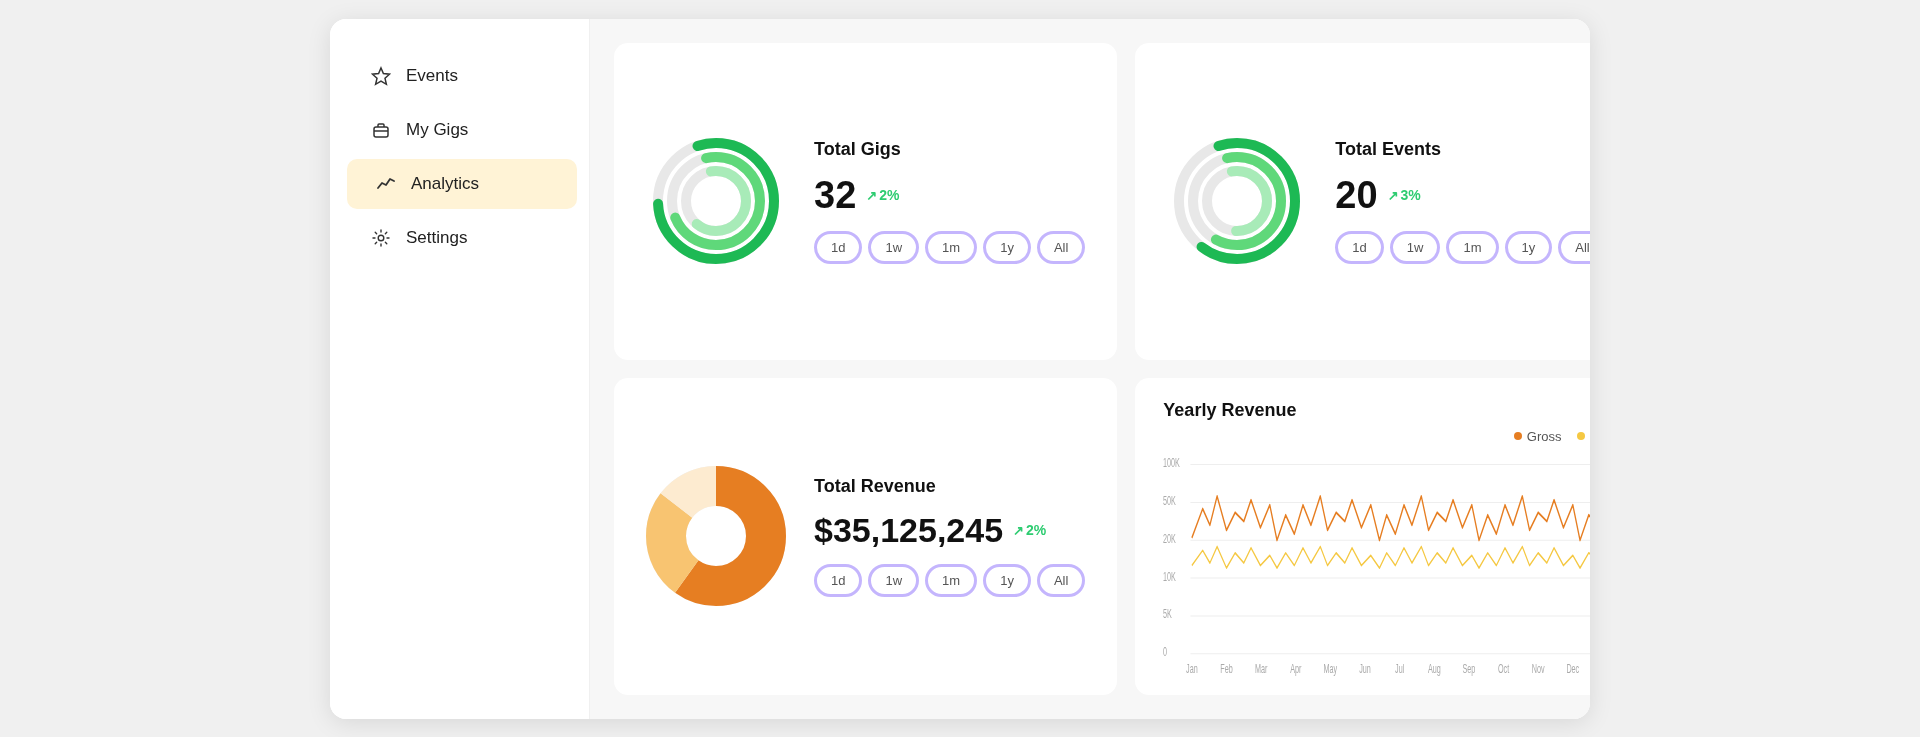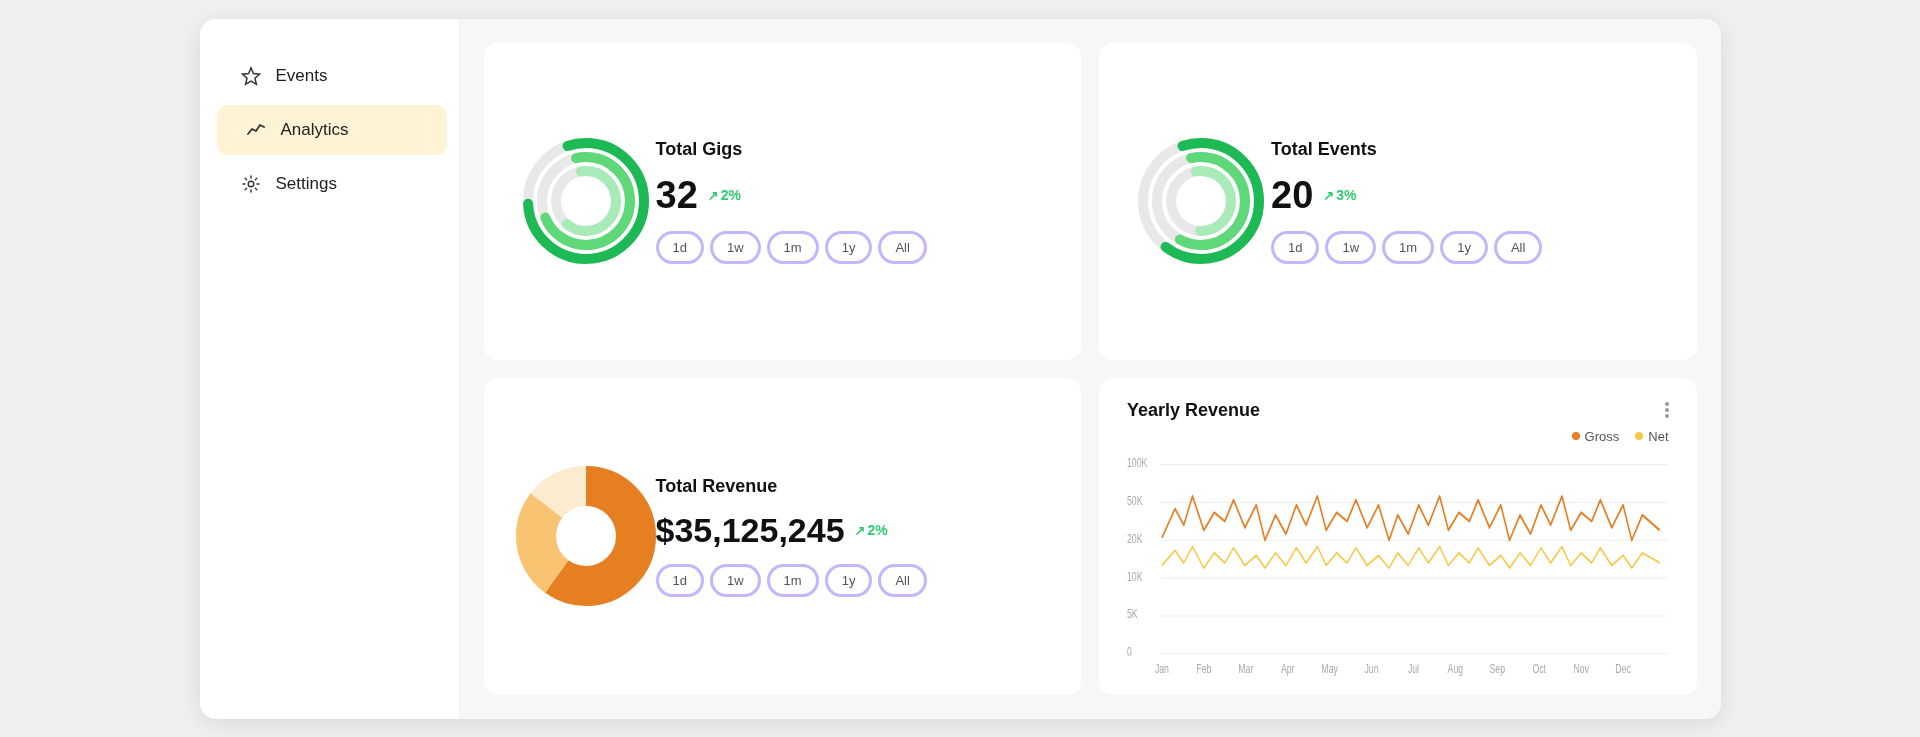--- a/index.html
+++ b/index.html
@@ -5,21 +5,21 @@
     * { box-sizing: border-box; margin: 0; padding: 0; }
     body {
       font-family: -apple-system, BlinkMacSystemFont, 'Segoe UI', sans-serif;
       background: #f0f0f0;
       display: flex;
       align-items: center;
       justify-content: center;
       min-height: 100vh;
     }
     .app-container {
-      width: 1521px;
+      width: 1260px;
       height: 700px;
       background: #fff;
       border-radius: 16px;
       display: flex;
       overflow: hidden;
       box-shadow: 0 4px 24px rgba(0,0,0,0.10);
     }
     
     .sidebar {
       width: 260px;
@@ -67,20 +67,21 @@
       grid-template-rows: 1fr 1fr;
       gap: 18px;
       overflow: hidden;
     }
     .card {
       background: #fff;
       border-radius: 14px;
       padding: 28px 32px;
       display: flex;
       align-items: center;
+      gap: 28px;
     }
     .card-info {
       display: flex;
       flex-direction: column;
       gap: 14px;
     }
     .card-title {
       font-size: 18px;
       font-weight: 700;
       color: #111;
@@ -207,20 +208,30 @@
 <div class="app-container">
 
   <nav class="sidebar">
     <div class="sidebar-item">
       <span class="sidebar-icon">
         <svg width="20" height="20" viewBox="0 0 20 20" fill="none">
           <polygon points="10,2 12.4,7.5 18.5,8.2 14,12.3 15.4,18.3 10,15.2 4.6,18.3 6,12.3 1.5,8.2 7.6,7.5" stroke="#333" stroke-width="1.5" fill="none"></polygon>
         </svg>
       </span>
       <span>Events</span>
+    </div>
+    <div class="sidebar-item">
+      <span class="sidebar-icon">
+        <svg width="20" height="20" viewBox="0 0 20 20" fill="none">
+          <rect x="3" y="7" width="14" height="10" rx="2" stroke="#333" stroke-width="1.5"></rect>
+          <path d="M7 7V5a1 1 0 011-1h4a1 1 0 011 1v2" stroke="#333" stroke-width="1.5"></path>
+          <line x1="3" y1="11" x2="17" y2="11" stroke="#333" stroke-width="1.5"></line>
+        </svg>
+      </span>
+      <span>My Gigs</span>
     </div>
     <div class="sidebar-item active">
       <span class="sidebar-icon">
         <svg width="20" height="20" viewBox="0 0 20 20" fill="none">
           <polyline points="2,14 6,9 10,11 14,5 18,7" stroke="#333" stroke-width="1.8" stroke-linejoin="round" stroke-linecap="round"></polyline>
         </svg>
       </span>
       <span>Analytics</span>
     </div>
     <div class="sidebar-item">

